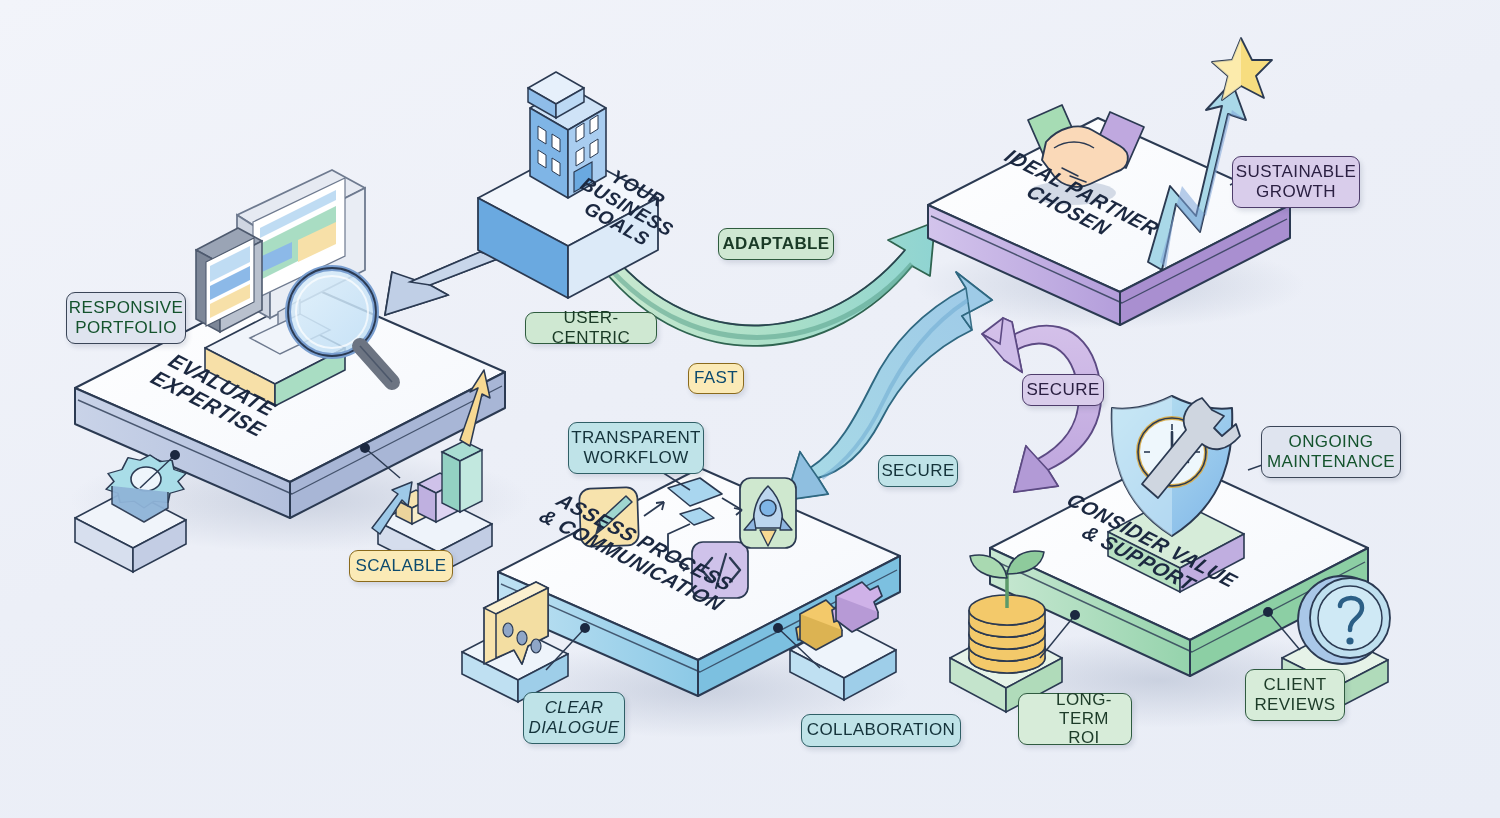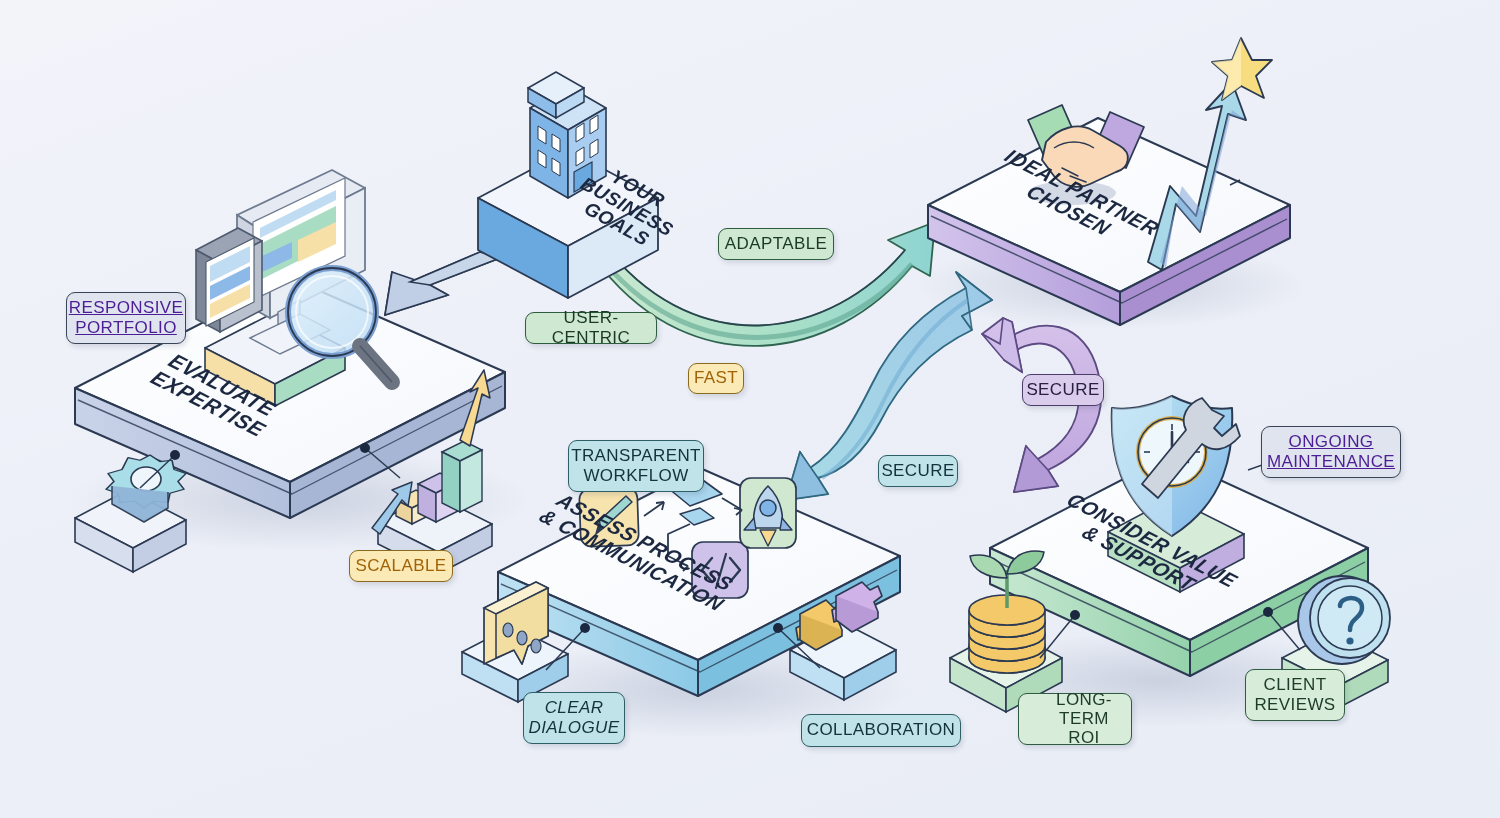--- a/index.html
+++ b/index.html
@@ -35,24 +35,24 @@
     letter-spacing: 0.4px;
     padding: 5px 11px 6px 11px;
     font-size: 17px;
     color: #20304a;
     box-shadow: 2px 3px 5px rgba(60,75,105,0.16);
     white-space: pre-line;
     display: flex;
     align-items: center;
     justify-content: center;
   }
-  .pill.gray   { background: #dfe4ef; border-color: #3a4557; color: #4c1d95; text-decoration: underline; }
+  .pill.gray   { background: #dfe4ef; border-color: #3a4557; color: #14532d; }
   .pill.teal   { background: #bfe3e8; border-color: #2f5f66; color: #14323a; }
   .pill.green  { background: #cfe8d2; border-color: #2e5c3e; color: #1a3a26; }
-  .pill.yellow { background: #fbeab6; border-color: #8a6a1c; color: #a16207; }
+  .pill.yellow { background: #fbeab6; border-color: #8a6a1c; color: #0c4a6e; }
   .pill.purple { background: #d9cdeb; border-color: #4e3d6b; color: #2b2042; }
   .pill.mint   { background: #d7ecd9; border-color: #2f5b40; color: #1c3b28; }
 
   
   .board-cap {
     position: absolute;
     font-weight: bold;
     font-style: italic;
     color: #1b2840;
     letter-spacing: 0.6px;
@@ -464,39 +464,41 @@
 
   <div class="board-cap" style="left:975px; top:180px; width:200px; font-size:20px; transform: rotate(27deg) skewX(-10deg);">IDEAL PARTNER
 CHOSEN</div>
 
   <div class="pill gray" style="left:66px; top:292px; width:120px; height:52px;">RESPONSIVE
 PORTFOLIO</div>
 
 
   <div class="pill yellow" style="left:349px; top:550px; width:104px; height:32px;">SCALABLE</div>
 
-  <div class="pill teal" style="left:568px; top:440px; width:136px; height:52px;">TRANSPARENT
+  <div class="pill teal" style="left:568px; top:422px; width:136px; height:52px;">TRANSPARENT
 WORKFLOW</div>
 
   <div class="pill teal" style="left:523px; top:692px; width:102px; height:52px;font-style:italic;">CLEAR
 DIALOGUE</div>
 
   <div class="pill teal" style="left:757px; top:714px; width:160px; height:33px;margin-left:44px;">COLLABORATION</div>
 
   <div class="pill gray" style="left:1253px; top:426px; width:140px; height:52px;margin-left:8px;">ONGOING
 MAINTENANCE</div>
 
   <div class="pill mint" style="left:1018px; top:693px; width:114px; height:52px;padding-left:29px;">LONG-TERM
 ROI</div>
 
   <div class="pill mint" style="left:1245px; top:669px; width:100px; height:52px;">CLIENT
 REVIEWS</div>
 
-
-  <div class="pill green" style="left:718px; top:228px; width:116px; height:32px;">ADAPTABLE</div>
+  <div class="pill purple" style="left:1232px; top:156px; width:128px; height:52px;">SUSTAINABLE
+GROWTH</div>
+
+  <div class="pill green" style="left:718px; top:228px; width:116px; height:32px;font-weight:bold;">ADAPTABLE</div>
 
   <div class="pill green" style="left:525px; top:312px; width:132px; height:32px;">USER-CENTRIC</div>
 
   <div class="pill yellow" style="left:688px; top:363px; width:56px; height:31px;">FAST</div>
 
   <div class="pill teal" style="left:878px; top:455px; width:80px; height:32px;">SECURE</div>
 
   <div class="pill purple" style="left:1022px; top:374px; width:82px; height:32px;">SECURE</div>
 
 </div>

